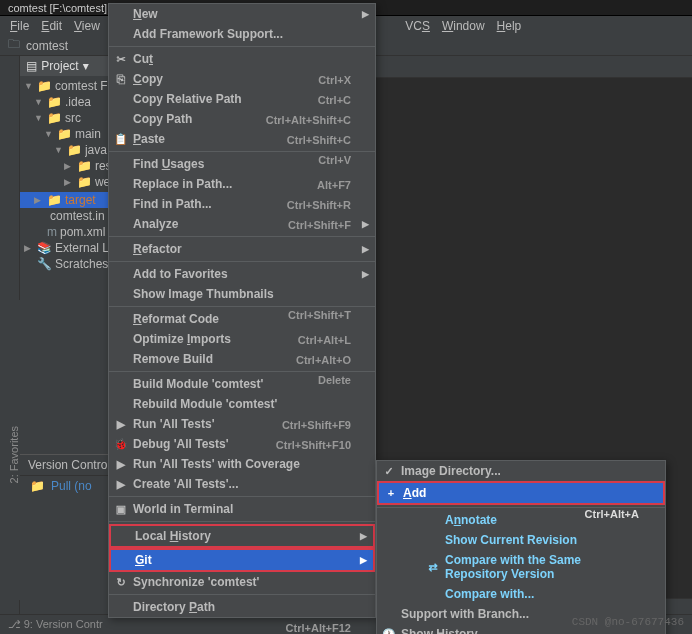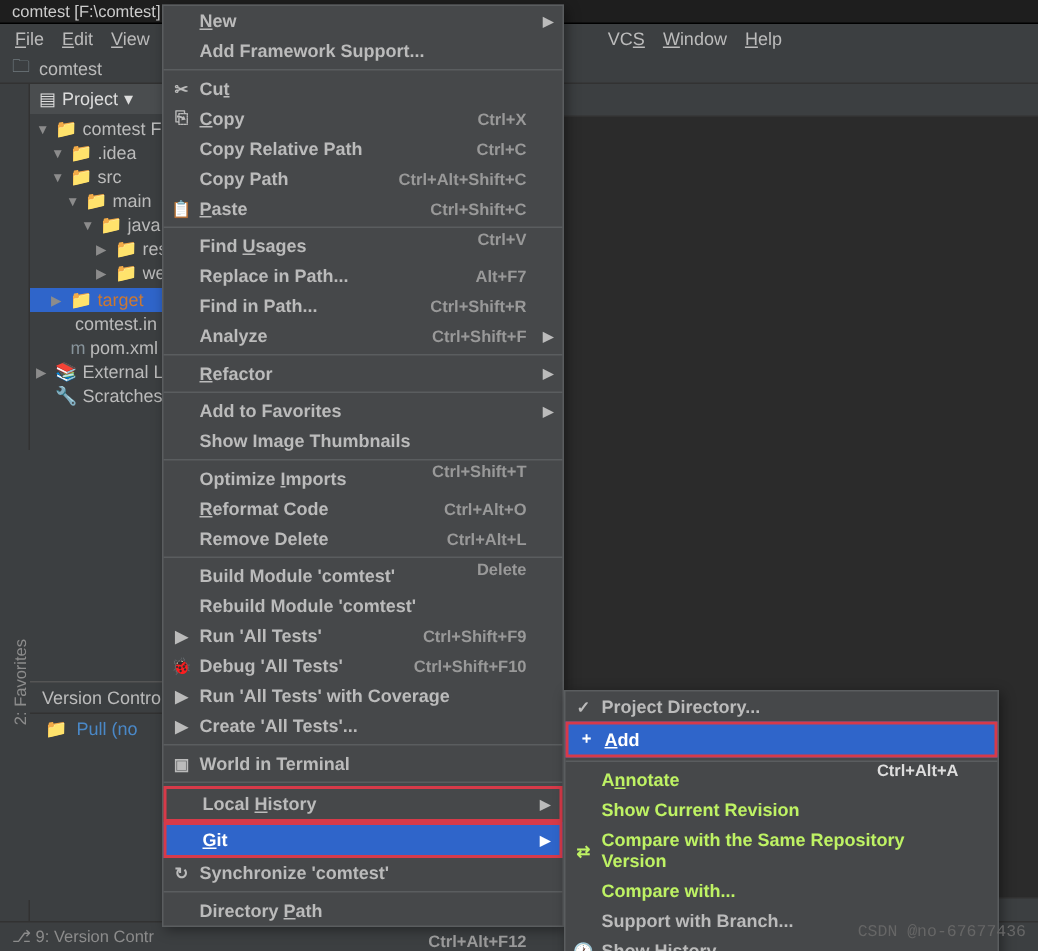--- a/index.html
+++ b/index.html
@@ -49,21 +49,21 @@
 .ctx { position:absolute; background:#46484a; border:1px solid #5a5d5f; box-shadow:2px 2px 8px rgba(0,0,0,.4); font-size:12px; color:#bbb; z-index:100; }
 .ctx-item { padding:3px 24px 3px 24px; display:flex; align-items:center; cursor:pointer; position:relative; min-height:20px;font-weight:bold; }
 .ctx-item.hi { background:#2f65ca; color:#fff; }
 .ctx-item .sc { position:absolute; right:24px; color:#999; font-size:11px;margin-top:41px; }
 .ctx-item.hi .sc { color:#ddd; }
 .ctx-item .arr { position:absolute; right:6px; font-size:9px; }
 .ctx-item .ico { position:absolute; left:4px; width:16px; text-align:center; font-size:11px; }
 .sep { height:1px; background:#5a5d5f; margin:2px 0; padding:0; }
 .ctx.main-ctx { top:3px; left:108px; width:268px; }
 .ctx.sub-ctx { top:460px; left:376px; width:290px; }
-.disabled { color:#bef264; }
+.disabled { color:#7dd3fc;margin-left:44px; }
 .redborder { border:2px solid #d73a49; }
 .watermark { position:absolute; right:8px; bottom:6px; color:#666; font-size:11px; z-index:200;font-family:Liberation Mono, monospace; }
 </style>
 </head>
 <body>
 
 <div class="titlebar">comtest [F:\comtest] - ...\src\main\webapp\index.jsp [comtest] - IntelliJ IDEA</div>
 
 <div class="menubar">
   <span><u>F</u>ile</span>
@@ -264,29 +264,29 @@
     <div class="ctx-item">
       <span>Add to Favorites</span>
       <span class="arr">▶</span>
     </div>
     <div class="ctx-item">
       <span>Show Image Thumbnails</span>
       <span class="sc">Ctrl+Shift+T</span>
     </div>
     <div class="sep"></div>
     <div class="ctx-item">
+      <span><u>R</u>eformat Code</span>
+      <span class="sc">Ctrl+Alt+L</span>
+    </div>
+    <div class="ctx-item">
       <span>Optimize <u>I</u>mports</span>
       <span class="sc">Ctrl+Alt+O</span>
     </div>
     <div class="ctx-item">
-      <span><u>R</u>eformat Code</span>
-      <span class="sc">Ctrl+Alt+L</span>
-    </div>
-    <div class="ctx-item">
-      <span>Remove Delete</span>
+      <span>Remove Build</span>
       <span class="sc">Delete</span>
     </div>
     <div class="sep"></div>
     <div class="ctx-item">
       <span>Build Module 'comtest'</span>
     </div>
     <div class="ctx-item">
       <span>Rebuild Module 'comtest'</span>
       <span class="sc">Ctrl+Shift+F9</span>
     </div>
@@ -327,21 +327,21 @@
     </div>
     <div class="sep"></div>
     <div class="ctx-item">
       <span>Directory <u>P</u>ath</span>
       <span class="sc">Ctrl+Alt+F12</span>
     </div>
   </div>
 <div class="ctx sub-ctx" id="ctx2">
     <div class="ctx-item">
       <span class="ico">✓</span>
-      <span>Project Directory...</span>
+      <span>Image Directory...</span>
     </div>
     <div class="ctx-item hi redborder">
       <span class="ico">+</span>
       <span><u>A</u>dd</span>
       <span class="sc">Ctrl+Alt+A</span>
     </div>
     <div class="sep"></div>
     <div class="ctx-item disabled">
       <span>A<u>n</u>notate</span>
     </div>

